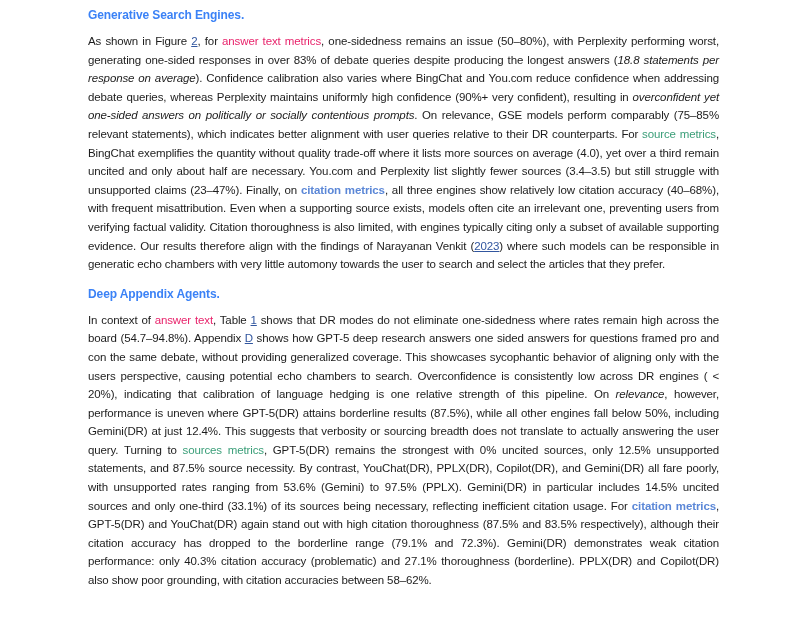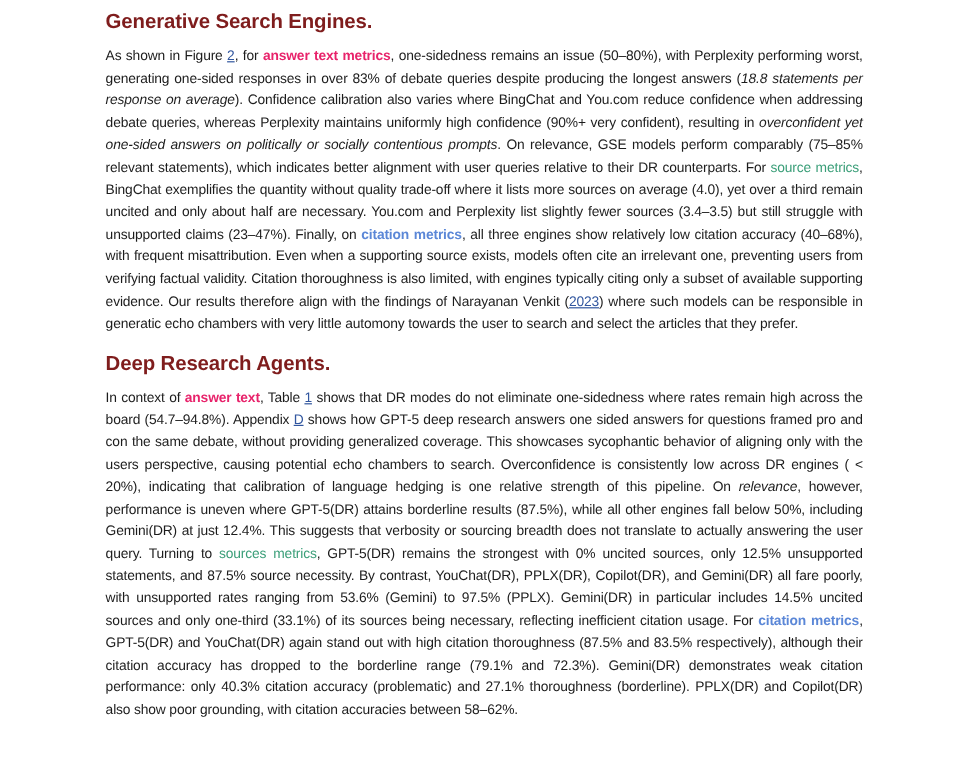--- a/index.html
+++ b/index.html
@@ -16,55 +16,55 @@
   }
   .paper-body {
     position: absolute;
     left: 88px;
     top: 8px;
     width: 631px;
   }
   .section { margin: 0; }
   .section + .section { margin-top: 13px; }
   .section-heading {
-    font-size: 17px;
+    font-size: 12px;
     font-weight: bold;
-    color: #7f1d1d;
+    color: #3b82f6;
     margin: 0 0 10px 0;
     letter-spacing: -0.1px;
   }
   .section-paragraph {
     margin: 0;
     font-size: 11.5px;
     line-height: 18.6px;
     letter-spacing: -0.12px;
     text-align: justify;
     hyphens: auto;
     -webkit-hyphens: auto;
     color: #1c1c1c;
   }
   .run.plain { }
   .run.italic { font-style: italic; }
-  .run.answer { font-weight: bold; color: var(--answer-color); }
+  .run.answer { font-weight: normal; color: var(--answer-color); }
   .run.source { font-weight: normal; color: var(--source-color); }
   .run.citation { font-weight: bold; color: var(--citation-color); margin-top: 48px; }
   .run.link {
     color: var(--link-color);
     text-decoration: underline;
     cursor: pointer;
   }
 </style>
 </head>
 <body>
 
 <div class="paper-body">
 
   <div class="section">
     <h2 class="section-heading">Generative Search Engines.</h2>
     <p class="section-paragraph"><span class="run plain">As shown in Figure </span><span class="run link">2</span><span class="run plain">, for </span><span class="run answer">answer text metrics</span><span class="run plain">, one-sidedness remains an issue (50–80%), with Perplexity performing worst, generating one-sided responses in over 83% of debate queries despite producing the longest answers (</span><span class="run italic">18.8 statements per response on average</span><span class="run plain">). Confidence calibration also varies where BingChat and You.com reduce confidence when addressing debate queries, whereas Perplexity maintains uniformly high confidence (90%+ very confident), resulting in </span><span class="run italic">overconfident yet one-sided answers on politically or socially contentious prompts</span><span class="run plain">. On relevance, GSE models perform comparably (75–85% relevant statements), which indicates better alignment with user queries relative to their DR counterparts. For </span><span class="run source">source metrics</span><span class="run plain">, BingChat exemplifies the quantity without quality trade-off where it lists more sources on average (4.0), yet over a third remain uncited and only about half are necessary. You.com and Perplexity list slightly fewer sources (3.4–3.5) but still struggle with unsupported claims (23–47%). Finally, on </span><span class="run citation">citation metrics</span><span class="run plain">, all three engines show relatively low citation accuracy (40–68%), with frequent misattribution. Even when a supporting source exists, models often cite an irrelevant one, preventing users from verifying factual validity. Citation thoroughness is also limited, with engines typically citing only a subset of available supporting evidence. Our results therefore align with the findings of Narayanan Venkit (</span><span class="run link">2023</span><span class="run plain">) where such models can be responsible in generatic echo chambers with very little automony towards the user to search and select the articles that they prefer.</span></p>
   </div>
 
   <div class="section">
-    <h2 class="section-heading">Deep Research Agents.</h2>
+    <h2 class="section-heading">Deep Appendix Agents.</h2>
     <p class="section-paragraph"><span class="run plain">In context of </span><span class="run answer">answer text</span><span class="run plain">, Table </span><span class="run link">1</span><span class="run plain"> shows that DR modes do not eliminate one-sidedness where rates remain high across the board (54.7–94.8%). Appendix </span><span class="run link">D</span><span class="run plain"> shows how GPT-5 deep research answers one sided answers for questions framed pro and con the same debate, without providing generalized coverage. This showcases sycophantic behavior of aligning only with the users perspective, causing potential echo chambers to search. Overconfidence is consistently low across DR engines ( &lt; 20%), indicating that calibration of language hedging is one relative strength of this pipeline. On </span><span class="run italic">relevance</span><span class="run plain">, however, performance is uneven where GPT-5(DR) attains borderline results (87.5%), while all other engines fall below 50%, including Gemini(DR) at just 12.4%. This suggests that verbosity or sourcing breadth does not translate to actually answering the user query. Turning to </span><span class="run source">sources metrics</span><span class="run plain">, GPT-5(DR) remains the strongest with 0% uncited sources, only 12.5% unsupported statements, and 87.5% source necessity. By contrast, YouChat(DR), PPLX(DR), Copilot(DR), and Gemini(DR) all fare poorly, with unsupported rates ranging from 53.6% (Gemini) to 97.5% (PPLX). Gemini(DR) in particular includes 14.5% uncited sources and only one-third (33.1%) of its sources being necessary, reflecting inefficient citation usage. For </span><span class="run citation">citation metrics</span><span class="run plain">, GPT-5(DR) and YouChat(DR) again stand out with high citation thoroughness (87.5% and 83.5% respectively), although their citation accuracy has dropped to the borderline range (79.1% and 72.3%). Gemini(DR) demonstrates weak citation performance: only 40.3% citation accuracy (problematic) and 27.1% thoroughness (borderline). PPLX(DR) and Copilot(DR) also show poor grounding, with citation accuracies between 58–62%.</span></p>
   </div>
 
 </div>
 
 </body></html>

